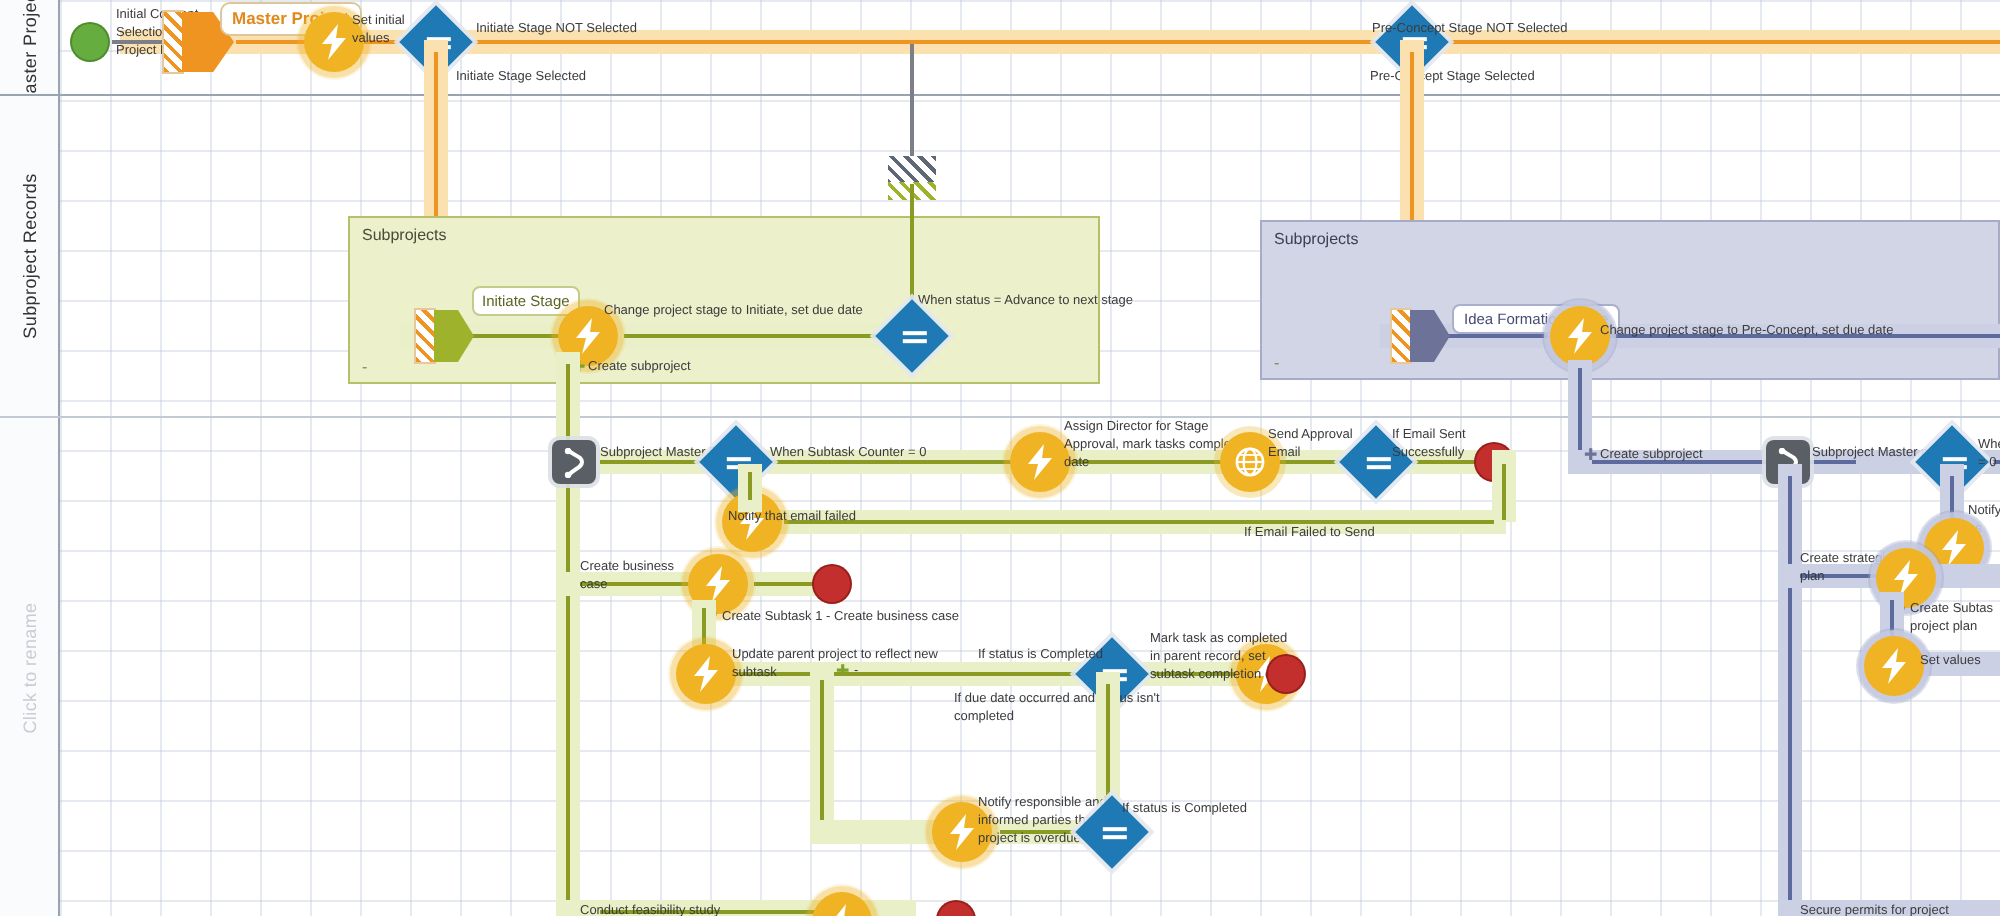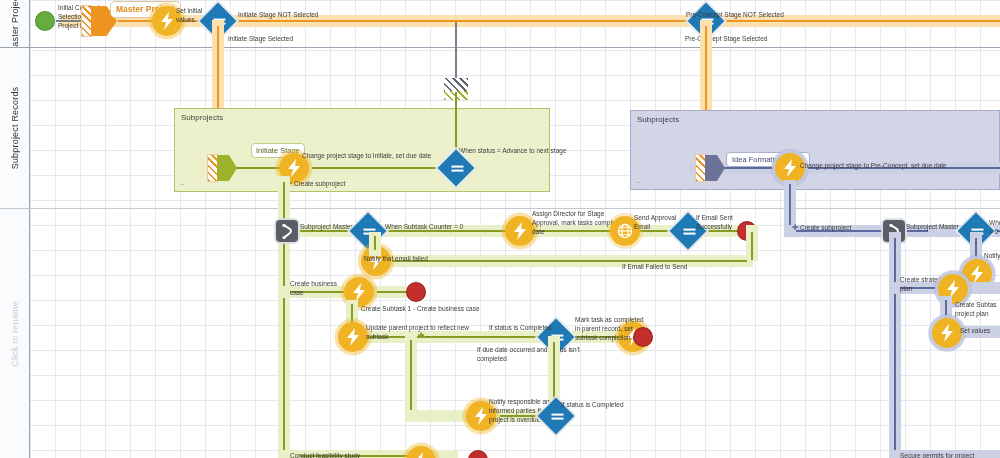--- a/index.html
+++ b/index.html
@@ -166,21 +166,21 @@
     <div class="dot">-</div>
   </div>
 
   <div class="pipe h green" style="left:200px;top:162px;width:270px;"></div>
   <div class="line h" style="left:228px;top:167.2px;width:52px;"></div>
   <div class="line h" style="left:312px;top:167.2px;width:131px;"></div>
   <div class="line v" style="left:455.2px;top:92px;height:78px;"></div>
 
   <div class="hatch" style="position:absolute;left:208px;top:155px;"></div>
   <div class="arrowhead" style="position:absolute;left:217px;top:155px;"></div>
-  <div class="tag plain" style="left:251px;top:143px;text-align:center;">Initiate
+  <div class="tag plain" style="left:236px;top:143px;text-align:center;">Initiate
 Stage</div>
 
   <div class="bolt" style="position:absolute;left:279px;top:153px;">
     <svg viewBox="0 0 14 18">
         <polygon points="9,0 1,10 6,10 4,18 13,7 8,7" fill="#fff"></polygon>
       </svg>
   </div>
   <div class="lbl" style="left:302px;top:152px;">Change project stage to Initiate, set due date</div>
   <div class="plus" style="left:286px;top:179px;">✚</div>
   <div class="lbl" style="left:294px;top:180px;">Create subproject</div>

